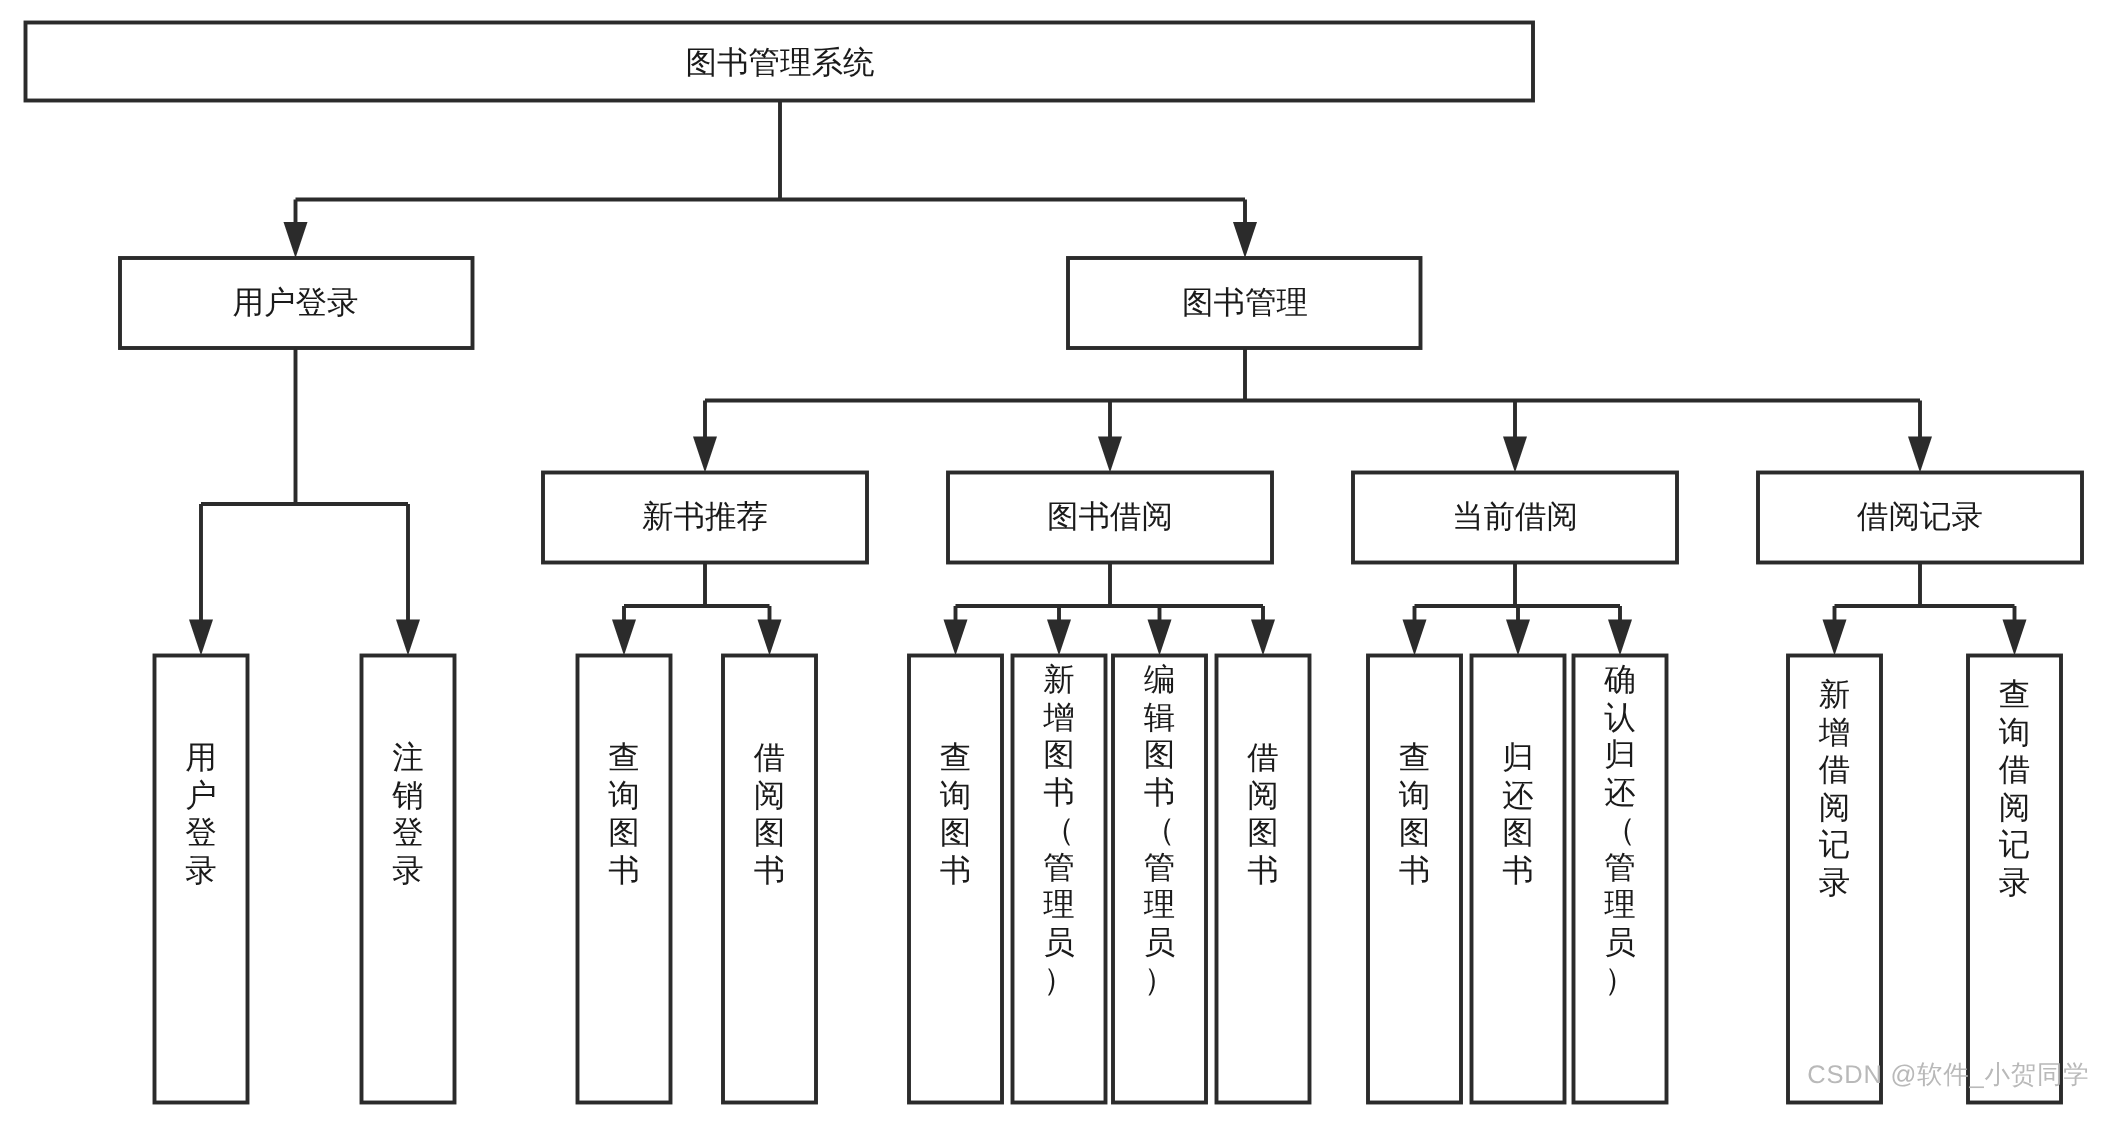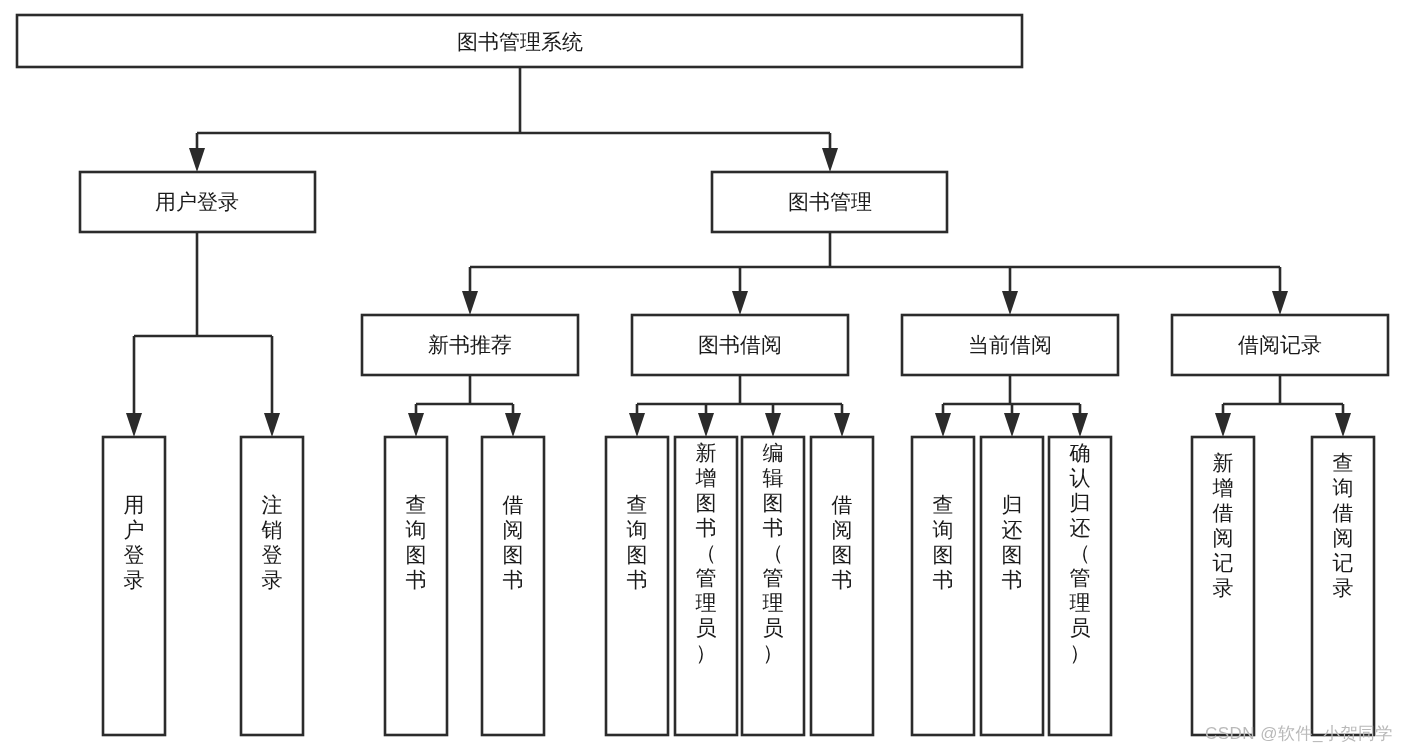--- a/index.html
+++ b/index.html
@@ -52,21 +52,21 @@
   }
   .node-label-vertical {
     fill: #1a1a1a;
     font-family: "Liberation Sans", "DejaVu Sans", sans-serif;
     font-size: 21px;
     text-anchor: middle;
   }
   .watermark {
     position: absolute;
     right: 12px;
-    bottom: 2px;
+    bottom: 19px;
     font-family: "Liberation Sans", "DejaVu Sans", sans-serif;
     font-size: 17px;
     color: #b9b9b9;
     letter-spacing: 0.5px;
     white-space: nowrap;
     pointer-events: none;
   }
 </style>
 </head>
 <body>

